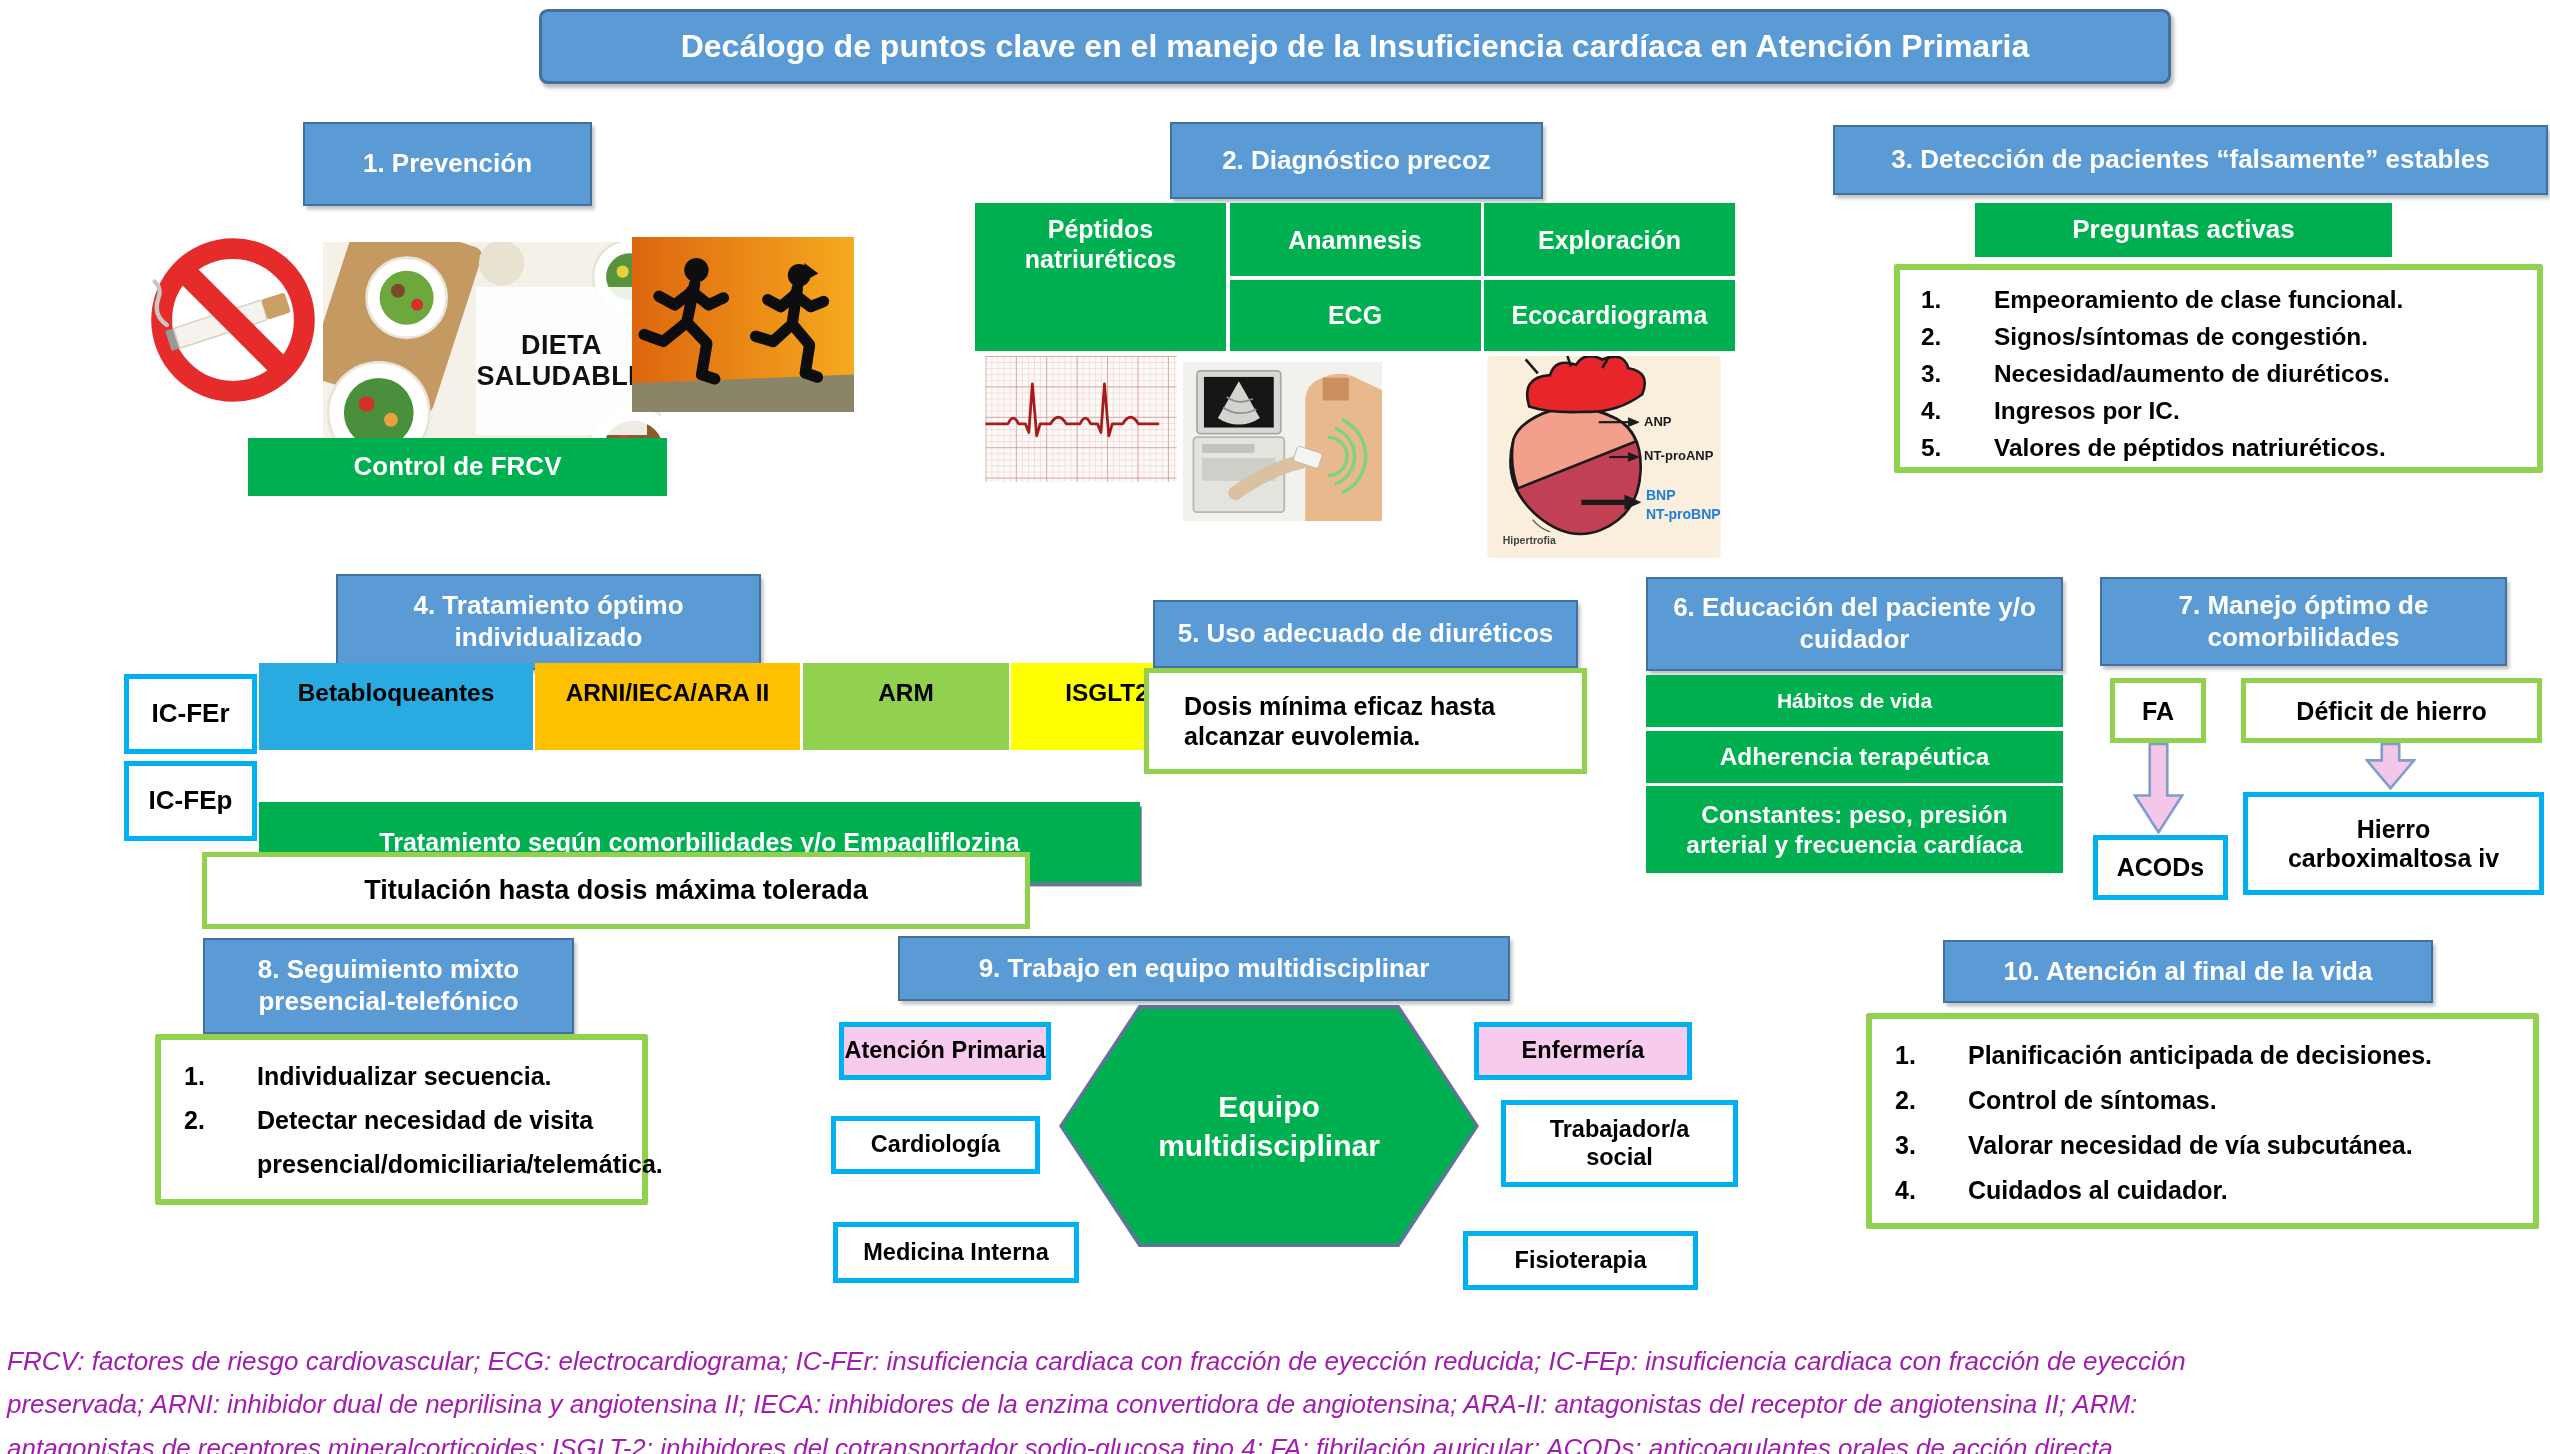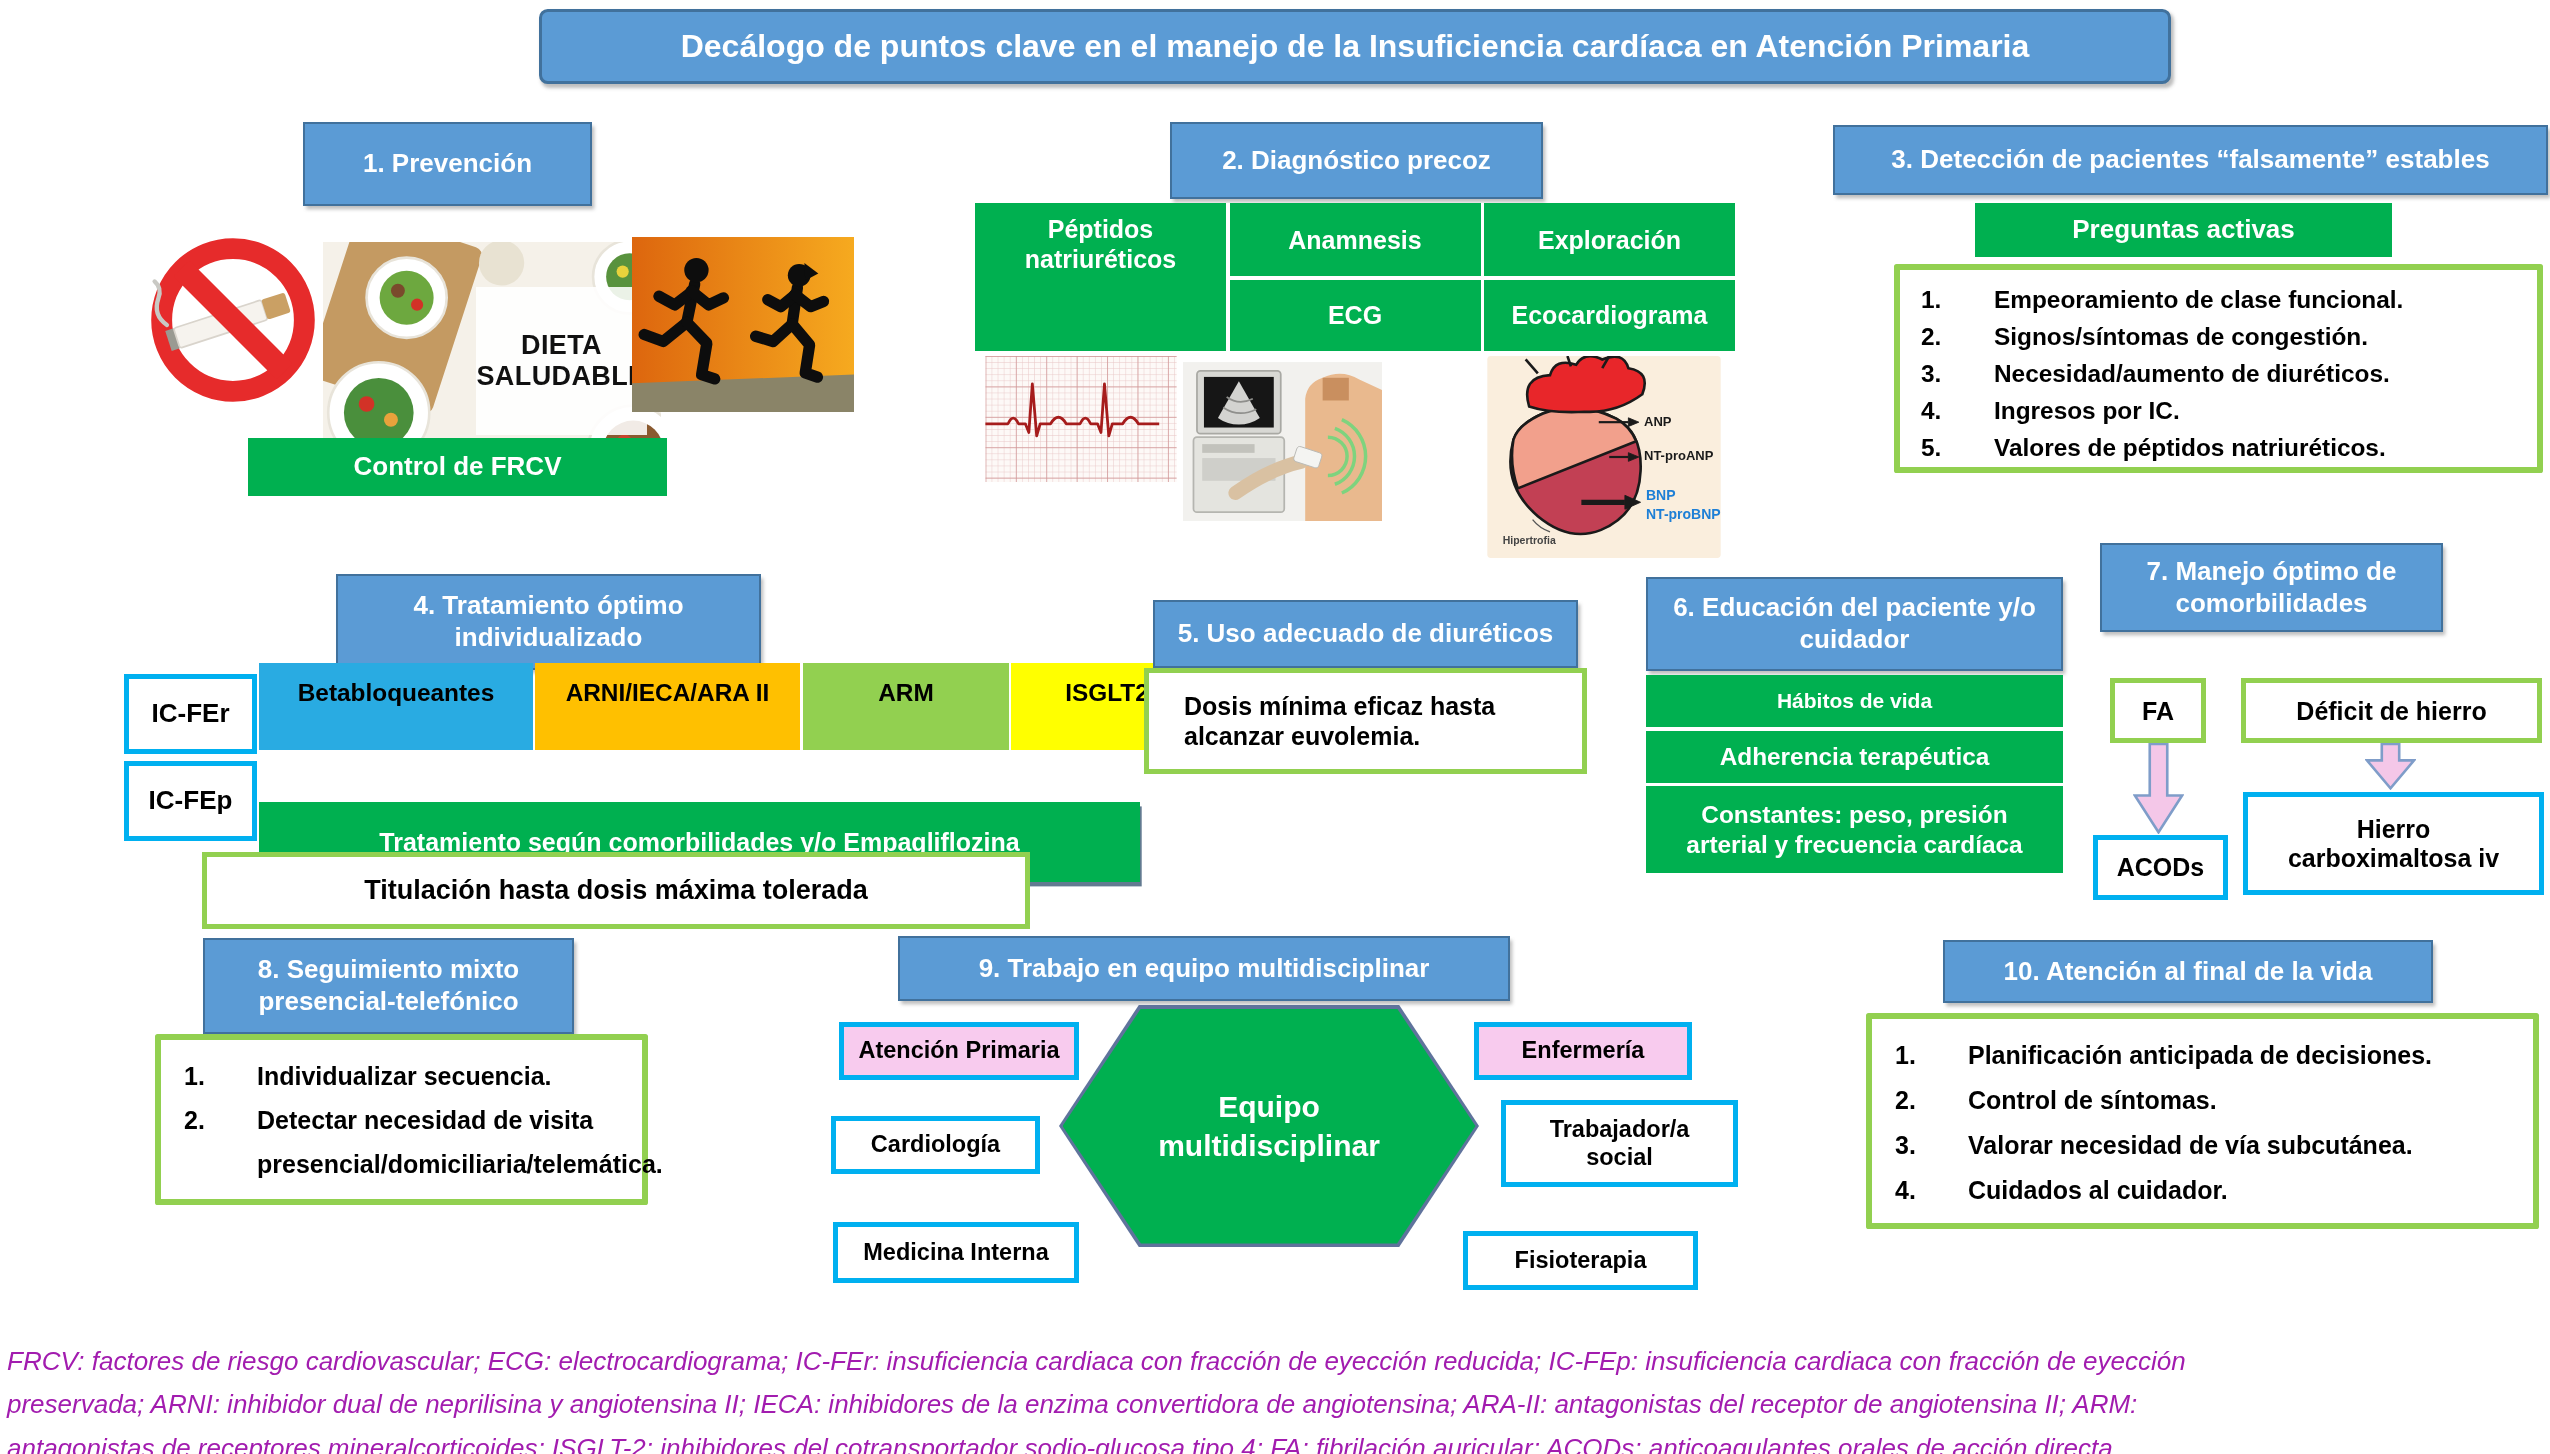--- a/index.html
+++ b/index.html
@@ -237,21 +237,21 @@
 <div class="abs hdr h30" style="left:1153px;top:600px;width:425px;height:68px;">5. Uso adecuado de diuréticos</div>
 
 <div class="abs greenb" style="left:1144px;top:668px;width:443px;height:106px;font-size:25px;padding:0 35px;">Dosis mínima eficaz hasta alcanzar euvolemia.</div>
 
 <div class="abs hdr h30" style="left:1646px;top:577px;width:417px;height:94px;padding:0 23px;">6. Educación del paciente y/o cuidador</div>
 
 <div class="abs gcell" style="left:1646px;top:675px;width:417px;height:52px;font-size:21px;">Hábitos de vida</div>
 <div class="abs gcell" style="left:1646px;top:731px;width:417px;height:52px;font-size:24.4px;">Adherencia terapéutica</div>
 <div class="abs gcell" style="left:1646px;top:786px;width:417px;height:87px;font-size:24.4px;padding:0 12.2px;">Constantes: peso, presión arterial y frecuencia cardíaca</div>
 
-<div class="abs hdr h30" style="left:2100px;top:543px;width:343px;height:89px;padding:0 35px;">7. Manejo óptimo de comorbilidades</div>
+<div class="abs hdr h30" style="left:2100px;top:577px;width:407px;height:89px;padding:0 35px;">7. Manejo óptimo de comorbilidades</div>
 
 <div class="abs greenb" style="left:2110px;top:678px;width:96px;height:65px;font-size:25px;">FA</div>
 <div class="abs greenb" style="left:2241px;top:678px;width:301px;height:65px;font-size:25px;">Déficit de hierro</div>
 
 <svg class="abs" style="left:2133px;top:743px;" width="51" height="91" viewBox="0 0 58 104">
   <path d="M19 1 H39 V60 H56 L29 102 L2 60 H19 Z" fill="#F4C7E8" stroke="#7f9dc9" stroke-width="3"></path>
 </svg>
 <svg class="abs" style="left:2365px;top:743px;" width="51" height="47" viewBox="0 0 58 54">
   <path d="M19 1 H39 V20 H56 L29 52 L2 20 H19 Z" fill="#F4C7E8" stroke="#7f9dc9" stroke-width="3"></path>
 </svg>
@@ -273,21 +273,21 @@
 </div>
 
 <div class="abs hdr h30" style="left:898px;top:936px;width:612px;height:65px;">9. Trabajo en equipo multidisciplinar</div>
 
 <div class="abs hexouter" style="left:1059px;top:1005px;width:420px;height:242px;">
   <div class="hexinner">
     <div class="hextext">Equipo multidisciplinar</div>
   </div>
 </div>
 
-<div class="abs cyanb pinkb member" style="left:839px;top:1022px;width:240px;height:58px;">Atención Primaria</div>
+<div class="abs cyanb pinkb member" style="left:839px;top:1022px;width:212px;height:58px;">Atención Primaria</div>
 <div class="abs cyanb pinkb member" style="left:1474px;top:1022px;width:218px;height:58px;">Enfermería</div>
 <div class="abs cyanb member" style="left:831px;top:1116px;width:209px;height:58px;">Cardiología</div>
 <div class="abs cyanb member" style="left:1501px;top:1100px;width:237px;height:87px;padding:0 35px;">Trabajador/a social</div>
 <div class="abs cyanb member" style="left:833px;top:1222px;width:246px;height:61px;">Medicina Interna</div>
 <div class="abs cyanb member" style="left:1463px;top:1231px;width:235px;height:59px;">Fisioterapia</div>
 
 <div class="abs hdr h30" style="left:1943px;top:940px;width:490px;height:63px;">10. Atención al final de la vida</div>
 
 <div class="abs listbox" style="left:1866px;top:1013px;width:673px;height:216px;padding:14px 8.7px 0 23px;">
   <div class="li" style="font-size:25px;line-height:45px;">

